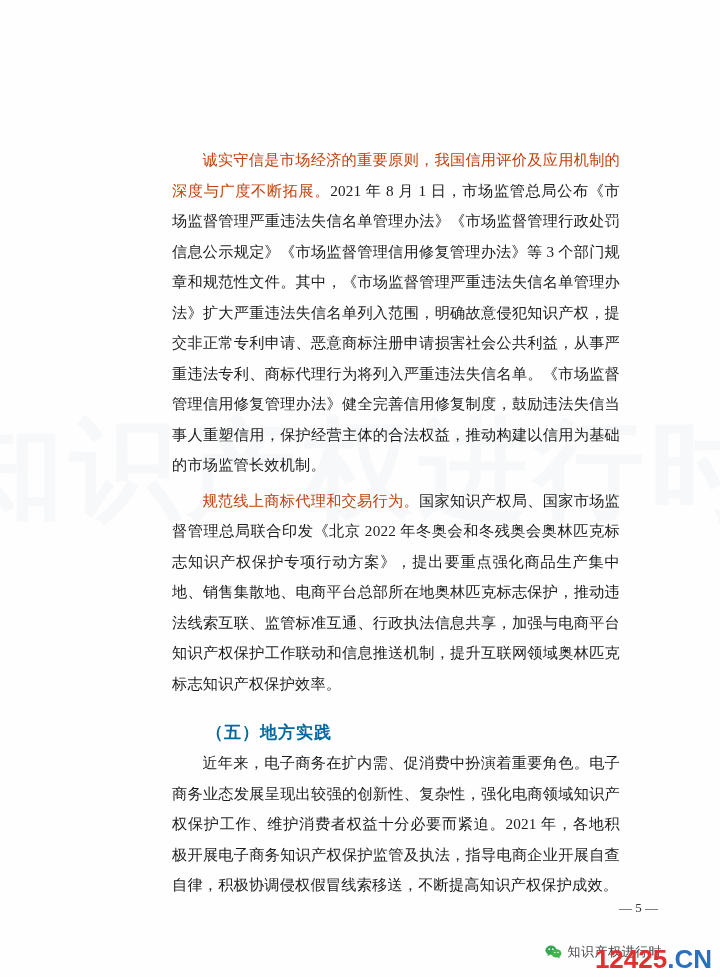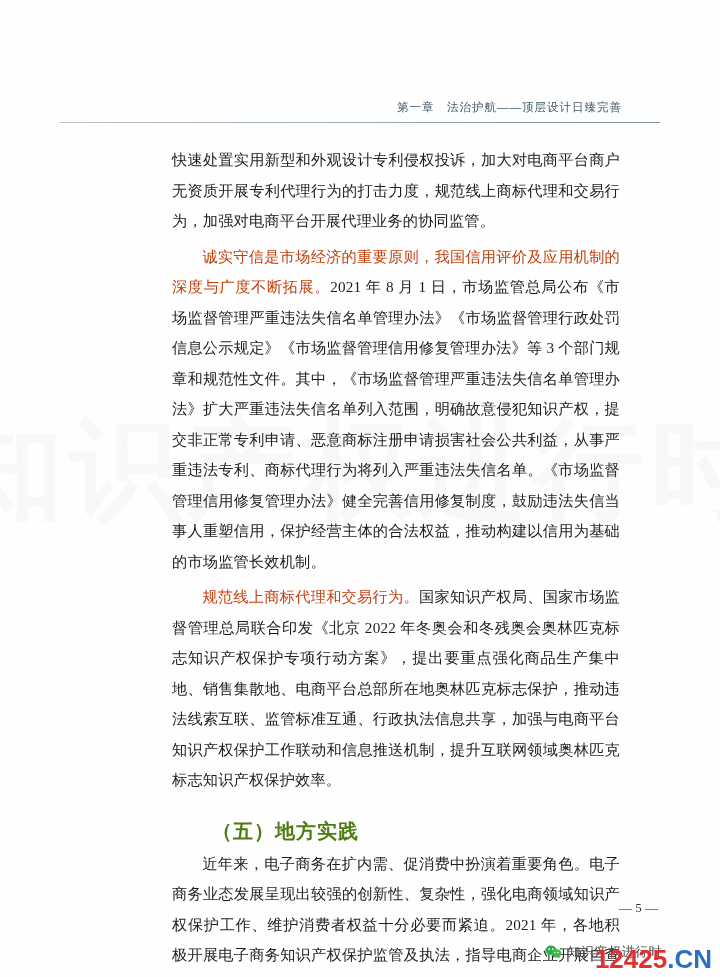--- a/index.html
+++ b/index.html
@@ -67,23 +67,23 @@
   p.indent {
     text-indent: 2em;
   }
   .lead {
     color: #c2410c;
   }
 
   h3.section-title {
     margin: 22px 0 4px 0;
     font-family: "Liberation Sans", "DejaVu Sans", sans-serif;
-    font-size: 20px;
+    font-size: 17px;
     font-weight: bold;
-    color: #4d7c0f;
+    color: #0369a1;
     text-indent: 2em;
     letter-spacing: 1px;
   }
 
   
   .page-number {
     position: absolute;
     right: 62px;
     top: 900px;
     font-size: 13px;
@@ -138,28 +138,23 @@
   .wm-red { color: #e03030; }
   .wm-blue { color: #2a6fc0; }
 </style>
 </head>
 <body>
 
 <div class="page">
 
   <div class="watermark-center">知识产权进行时</div>
 
-  <div class="header">
-    <div class="header-text">第一章　法治护航——顶层设计日臻完善</div>
-    <div class="header-rule"></div>
-  </div>
 
   <div class="content">
 
-    <p class="para">快速处置实用新型和外观设计专利侵权投诉，加大对电商平台商户无资质开展专利代理行为的打击力度，规范线上商标代理和交易行为，加强对电商平台开展代理业务的协同监管。</p>
 
     <p class="para indent"><span class="lead">诚实守信是市场经济的重要原则，我国信用评价及应用机制的深度与广度不断拓展。</span><span>2021 年 8 月 1 日，市场监管总局公布《市场监督管理严重违法失信名单管理办法》《市场监督管理行政处罚信息公示规定》《市场监督管理信用修复管理办法》等 3 个部门规章和规范性文件。其中，《市场监督管理严重违法失信名单管理办法》扩大严重违法失信名单列入范围，明确故意侵犯知识产权，提交非正常专利申请、恶意商标注册申请损害社会公共利益，从事严重违法专利、商标代理行为将列入严重违法失信名单。《市场监督管理信用修复管理办法》健全完善信用修复制度，鼓励违法失信当事人重塑信用，保护经营主体的合法权益，推动构建以信用为基础的市场监管长效机制。</span></p>
 
     <p class="para indent"><span class="lead">规范线上商标代理和交易行为。</span><span>国家知识产权局、国家市场监督管理总局联合印发《北京 2022 年冬奥会和冬残奥会奥林匹克标志知识产权保护专项行动方案》，提出要重点强化商品生产集中地、销售集散地、电商平台总部所在地奥林匹克标志保护，推动违法线索互联、监管标准互通、行政执法信息共享，加强与电商平台知识产权保护工作联动和信息推送机制，提升互联网领域奥林匹克标志知识产权保护效率。</span></p>
 
     <h3 class="section-title">（五）地方实践</h3>
 
     <p class="para indent">近年来，电子商务在扩内需、促消费中扮演着重要角色。电子商务业态发展呈现出较强的创新性、复杂性，强化电商领域知识产权保护工作、维护消费者权益十分必要而紧迫。2021 年，各地积极开展电子商务知识产权保护监管及执法，指导电商企业开展自查自律，积极协调侵权假冒线索移送，不断提高知识产权保护成效。</p>
 
   </div>

